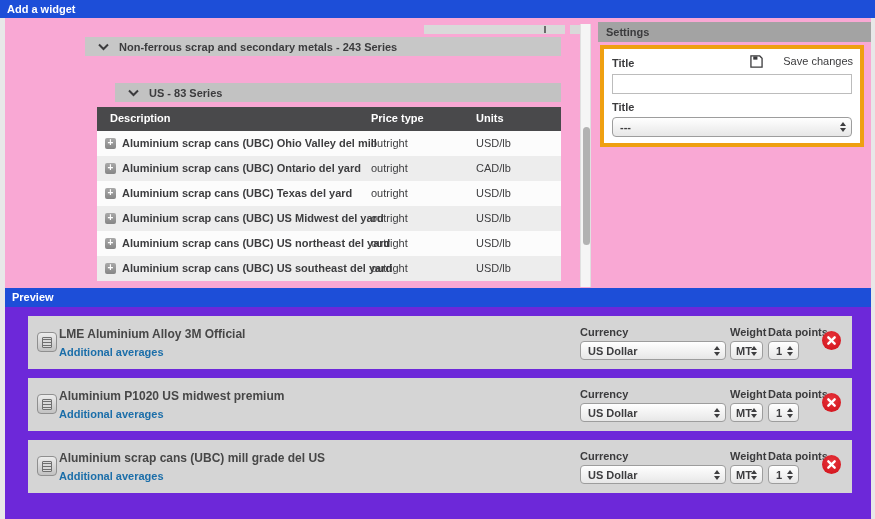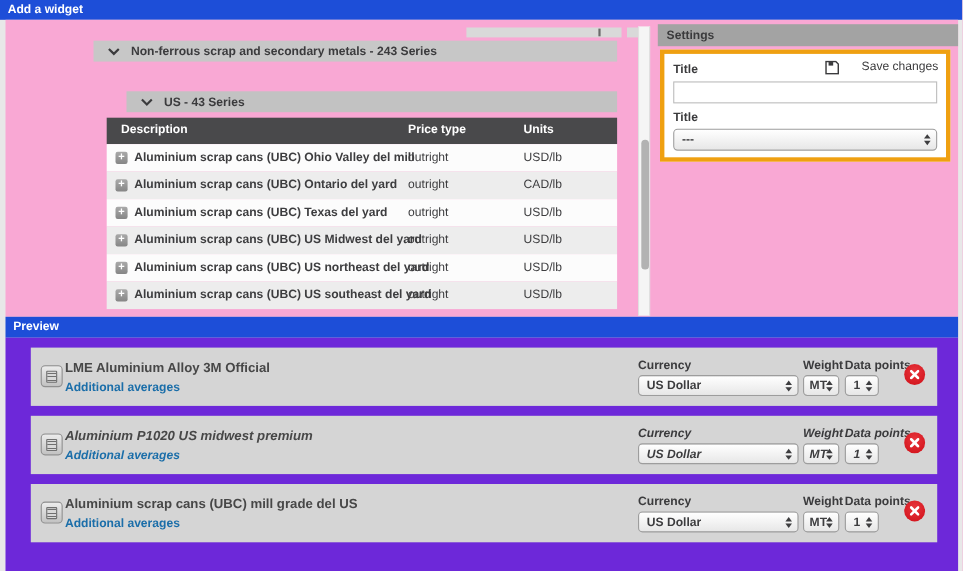--- a/index.html
+++ b/index.html
@@ -69,21 +69,21 @@
           display:flex; flex-direction:column; gap:2px; }
   .spin .up { width:0; height:0; border-left:3px solid transparent; border-right:3px solid transparent;
               border-bottom:4px solid #3d3d3f; }
   .spin .dn { width:0; height:0; border-left:3px solid transparent; border-right:3px solid transparent;
               border-top:4px solid #3d3d3f; }
 
   
   #preview-bar  { left:5px; top:288px; width:866px; height:19px; }
   #preview-area { position:absolute; left:5px; top:307px; width:866px; height:253px; background:#6d28d9; }
   .prow { position:absolute; left:23px; width:824px; height:53px; background:#d5d5d5; }
-  #prow-0 { top:9px; }  #prow-1 { top:71px;font-style:italic; }  #prow-2 { top:133px; }
+  #prow-0 { top:9px; }  #prow-1 { top:71px; }  #prow-2 { top:133px; }
   .note-ic { position:absolute; left:9px; top:16px; width:20px; height:20px; border-radius:4px;
              border:1px solid #8f8f8f; background:linear-gradient(#ececec,#c2c2c2);
              display:flex; align-items:center; justify-content:center; }
   .note-inner { width:10px; height:11px; border:1px solid #6f6f6f; border-radius:1px;
                 background:repeating-linear-gradient(#d9d9d9 0 1px,#6f6f6f 1px 2px,#d9d9d9 2px 3px); }
   .prow-title { position:absolute; left:31px; top:11px; font-size:12px; font-weight:bold; color:#474747; white-space:nowrap; }
   .prow-link  { position:absolute; left:31px; top:30px; font-size:11px; font-weight:bold; color:#1b6ea9;
                 text-decoration:none; cursor:pointer; }
   .lbl-currency { position:absolute; left:552px; top:10px; }
   .lbl-weight   { position:absolute; left:702px; top:10px; }
@@ -118,21 +118,21 @@
           </svg>
       </span>
       <span>Non-ferrous scrap and secondary metals -  243 Series</span>
     </div>
     <div id="tree-2" class="tree-row">
       <span class="chev">
         <svg width="11" height="8" viewBox="0 0 11 8">
             <polyline points="1,1.5 5.5,6 10,1.5" fill="none" stroke="#3b3b3d" stroke-width="2"></polyline>
           </svg>
       </span>
-      <span>US - 43 Series</span>
+      <span>US - 83 Series</span>
     </div>
 
     <div id="series-table">
       <div class="thead">
         <span style="left:13px">Description</span>
         <span style="left:274px">Price type</span>
         <span style="left:379px">Units</span>
       </div>
 
       <div class="trow">

